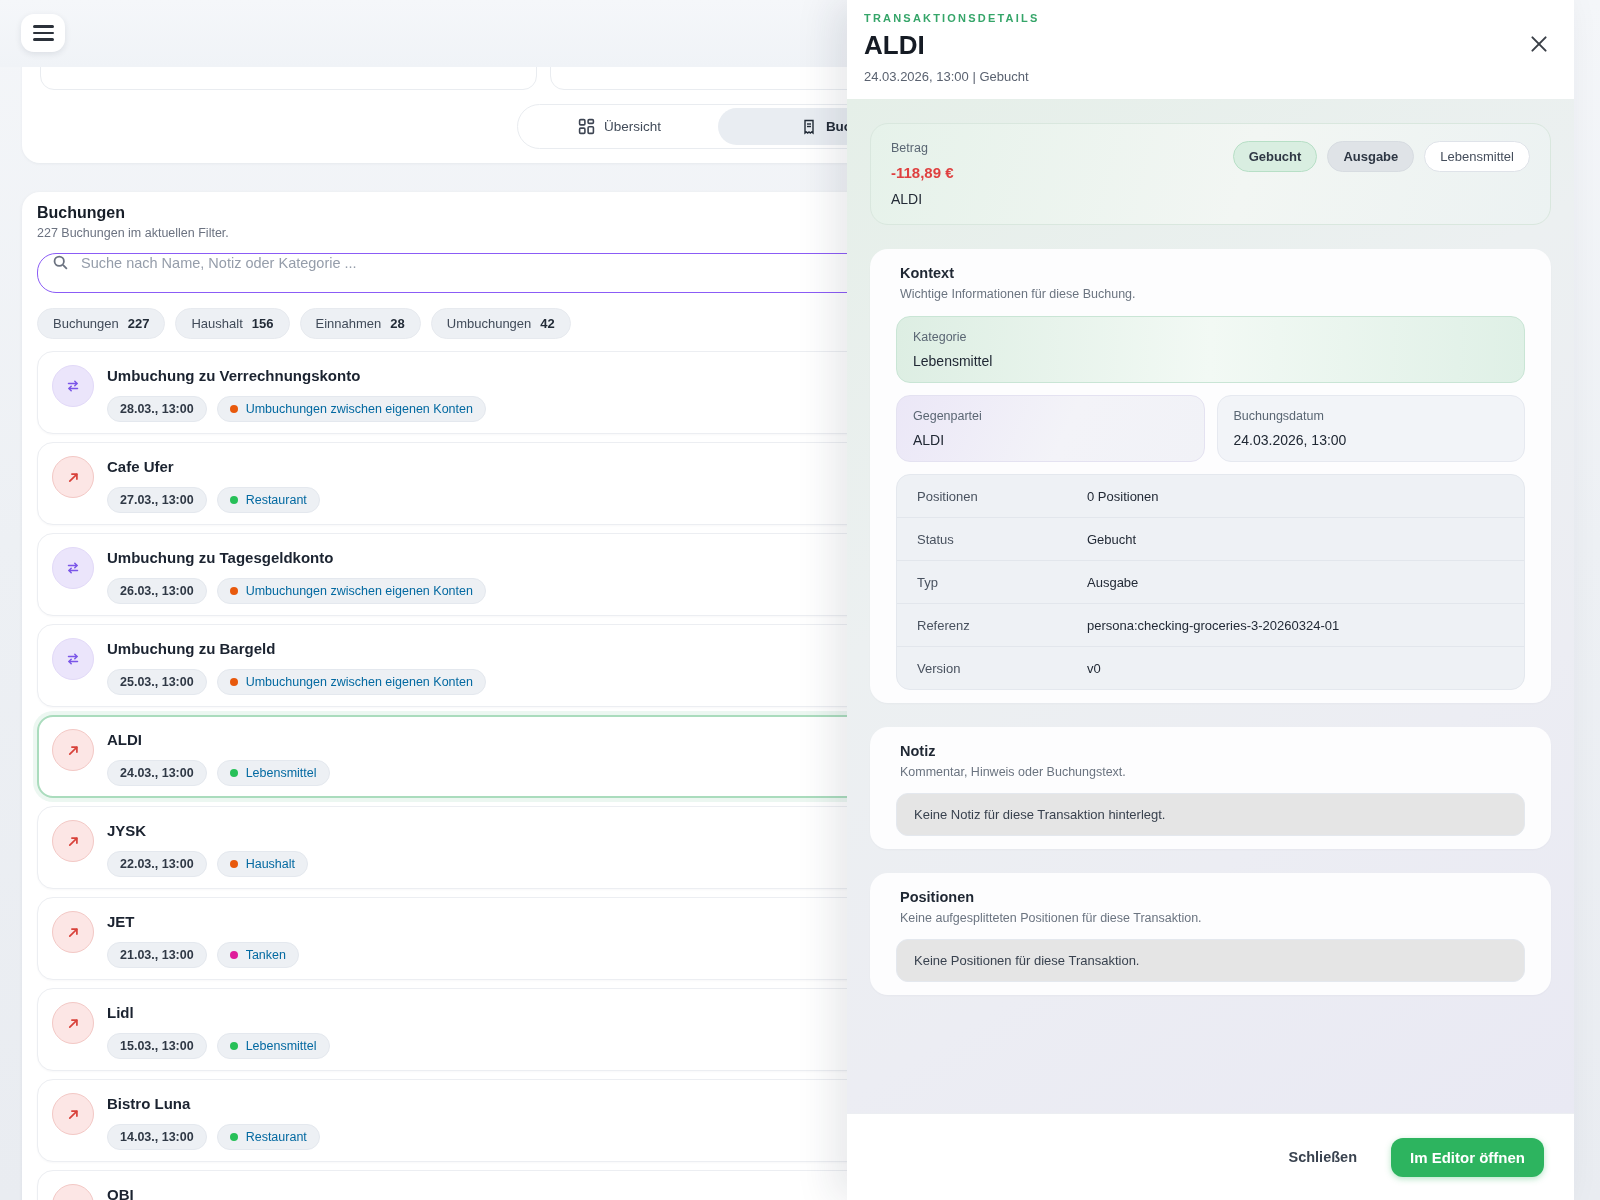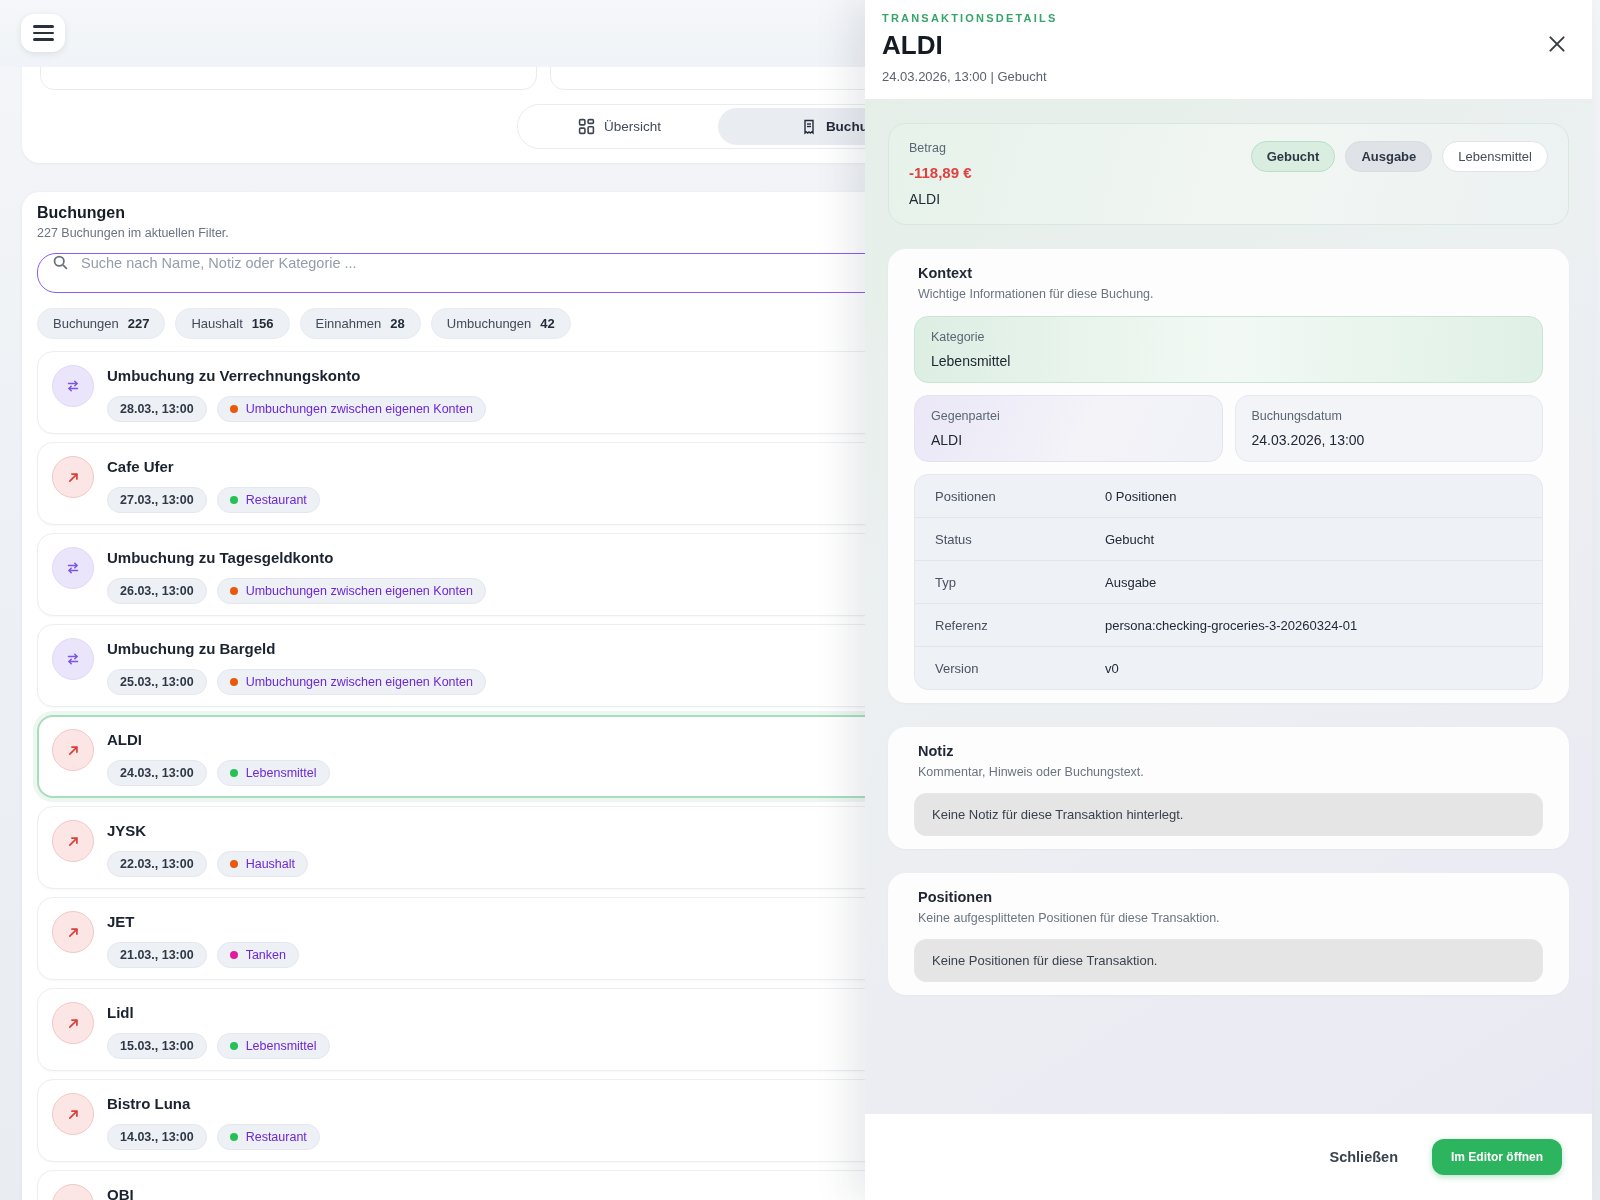--- a/index.html
+++ b/index.html
@@ -40,26 +40,26 @@
   .chip b{color:#232c38;font-weight:bold;}
   .rows{margin-top:12px;display:flex;flex-direction:column;gap:8px;}
   .row{border:1px solid #eceef2;border-radius:16px;background:#fff;padding:11px 14px;display:flex;gap:13px;
     box-shadow:0 1px 2px rgba(25,35,55,.03);cursor:pointer;}
   .row.selected{border:2px solid #aadcbd;box-shadow:0 0 0 4px rgba(70,175,115,.10);padding:10px 13px;}
   .tx-icon{width:40px;height:40px;border-radius:50%;flex:0 0 40px;display:flex;align-items:center;justify-content:center;margin-top:2px;}
   .tx-icon.expense{background:#fce6e5;border:1px solid #f3c8c5;}
   .tx-icon.transfer{background:#ebe5fb;border:1px solid #e2d9f8;}
   .row-title{font-size:15px;font-weight:bold;color:#1b2330;margin-top:4px;}
   .row-chips{display:flex;gap:10px;margin-top:12px;}
-  .pill{background:#edf0f4;border:1px solid #e4e8ee;border-radius:999px;padding:5px 12px;font-size:12.5px;color:#6d28d9;
+  .pill{background:#edf0f4;border:1px solid #e4e8ee;border-radius:999px;padding:5px 12px;font-size:12.5px;color:#0369a1;
     display:flex;align-items:center;gap:8px;}
   .pill.date{font-weight:bold;color:#2f3845;}
   .dot{width:8px;height:8px;border-radius:50%;display:inline-block;}
   
-  .panel{position:absolute;left:865px;top:0;width:727px;height:1200px;background:#fff;z-index:10;
+  .panel{position:absolute;left:847px;top:0;width:727px;height:1200px;background:#fff;z-index:10;
     box-shadow:-14px 0 36px rgba(25,35,55,.10);display:flex;flex-direction:column;}
   .p-header{padding:12px 17px 15px;position:relative;background:#fff;}
   .eyebrow{font-size:11px;font-weight:bold;letter-spacing:2.2px;color:#35a569;}
   .p-title{font-size:26px;font-weight:bold;color:#151b24;margin-top:6px;}
   .p-sub{font-size:13px;color:#5a6270;margin-top:8px;font-weight:500;}
   .close-btn{position:absolute;right:22px;top:32px;width:26px;height:26px;background:none;border:none;cursor:pointer;padding:0;}
   .p-body{flex:1;overflow:hidden;padding:24px 23px;box-sizing:border-box;
     background:linear-gradient(148deg,#e5efe8 0%,#ecf0f1 38%,#ecedf3 68%,#e9e9f3 100%);}
   .amount-card{border-radius:18px;border:1px solid #d9e7de;padding:17px 20px;display:flex;justify-content:space-between;
     background:linear-gradient(105deg,#e6f2ea 0%,#f2f6f3 55%,#ecf2f2 100%);min-height:66px;}
@@ -84,21 +84,21 @@
   .detail-table{margin-top:12px;border-radius:14px;border:1px solid #e4e8ee;background:#eef1f5;overflow:hidden;}
   .dt-row{display:flex;align-items:center;padding:12px 20px;min-height:18px;}
   .dt-row + .dt-row{border-top:1px solid #e2e6ec;}
   .dt-label{flex:0 0 170px;font-size:13px;color:#49525f;}
   .dt-value{font-size:13px;color:#222a36;}
   .inner-box{margin-top:14px;background:#e5e5e5;border:1px solid #e4e8ee;border-radius:12px;padding:13px 17px;
     font-size:13px;color:#39424f;}
   .p-footer{height:87px;background:#fff;border-top:1px solid #eceef2;display:flex;align-items:center;
     justify-content:flex-end;gap:28px;padding-right:30px;box-sizing:border-box;}
   .link-btn{background:none;border:none;font-size:14.5px;font-weight:bold;color:#39424f;cursor:pointer;font-family:"Liberation Sans",sans-serif;}
-  .cta-btn{background:#2db45f;border:none;border-radius:12px;padding:11px 19px;font-size:12px;font-weight:bold;color:#fff;
+  .cta-btn{background:#2db45f;border:none;border-radius:12px;padding:11px 19px;font-size:15px;font-weight:bold;color:#fff;
     cursor:pointer;box-shadow:0 2px 6px rgba(45,180,95,.35);font-family:"Liberation Sans",sans-serif;}
 </style>
 </head>
 <body>
 
 <div class="main-area">
 
   <div class="top-card">
     <div class="mini-card mini-left"></div>
     <div class="mini-card mini-right"></div>

